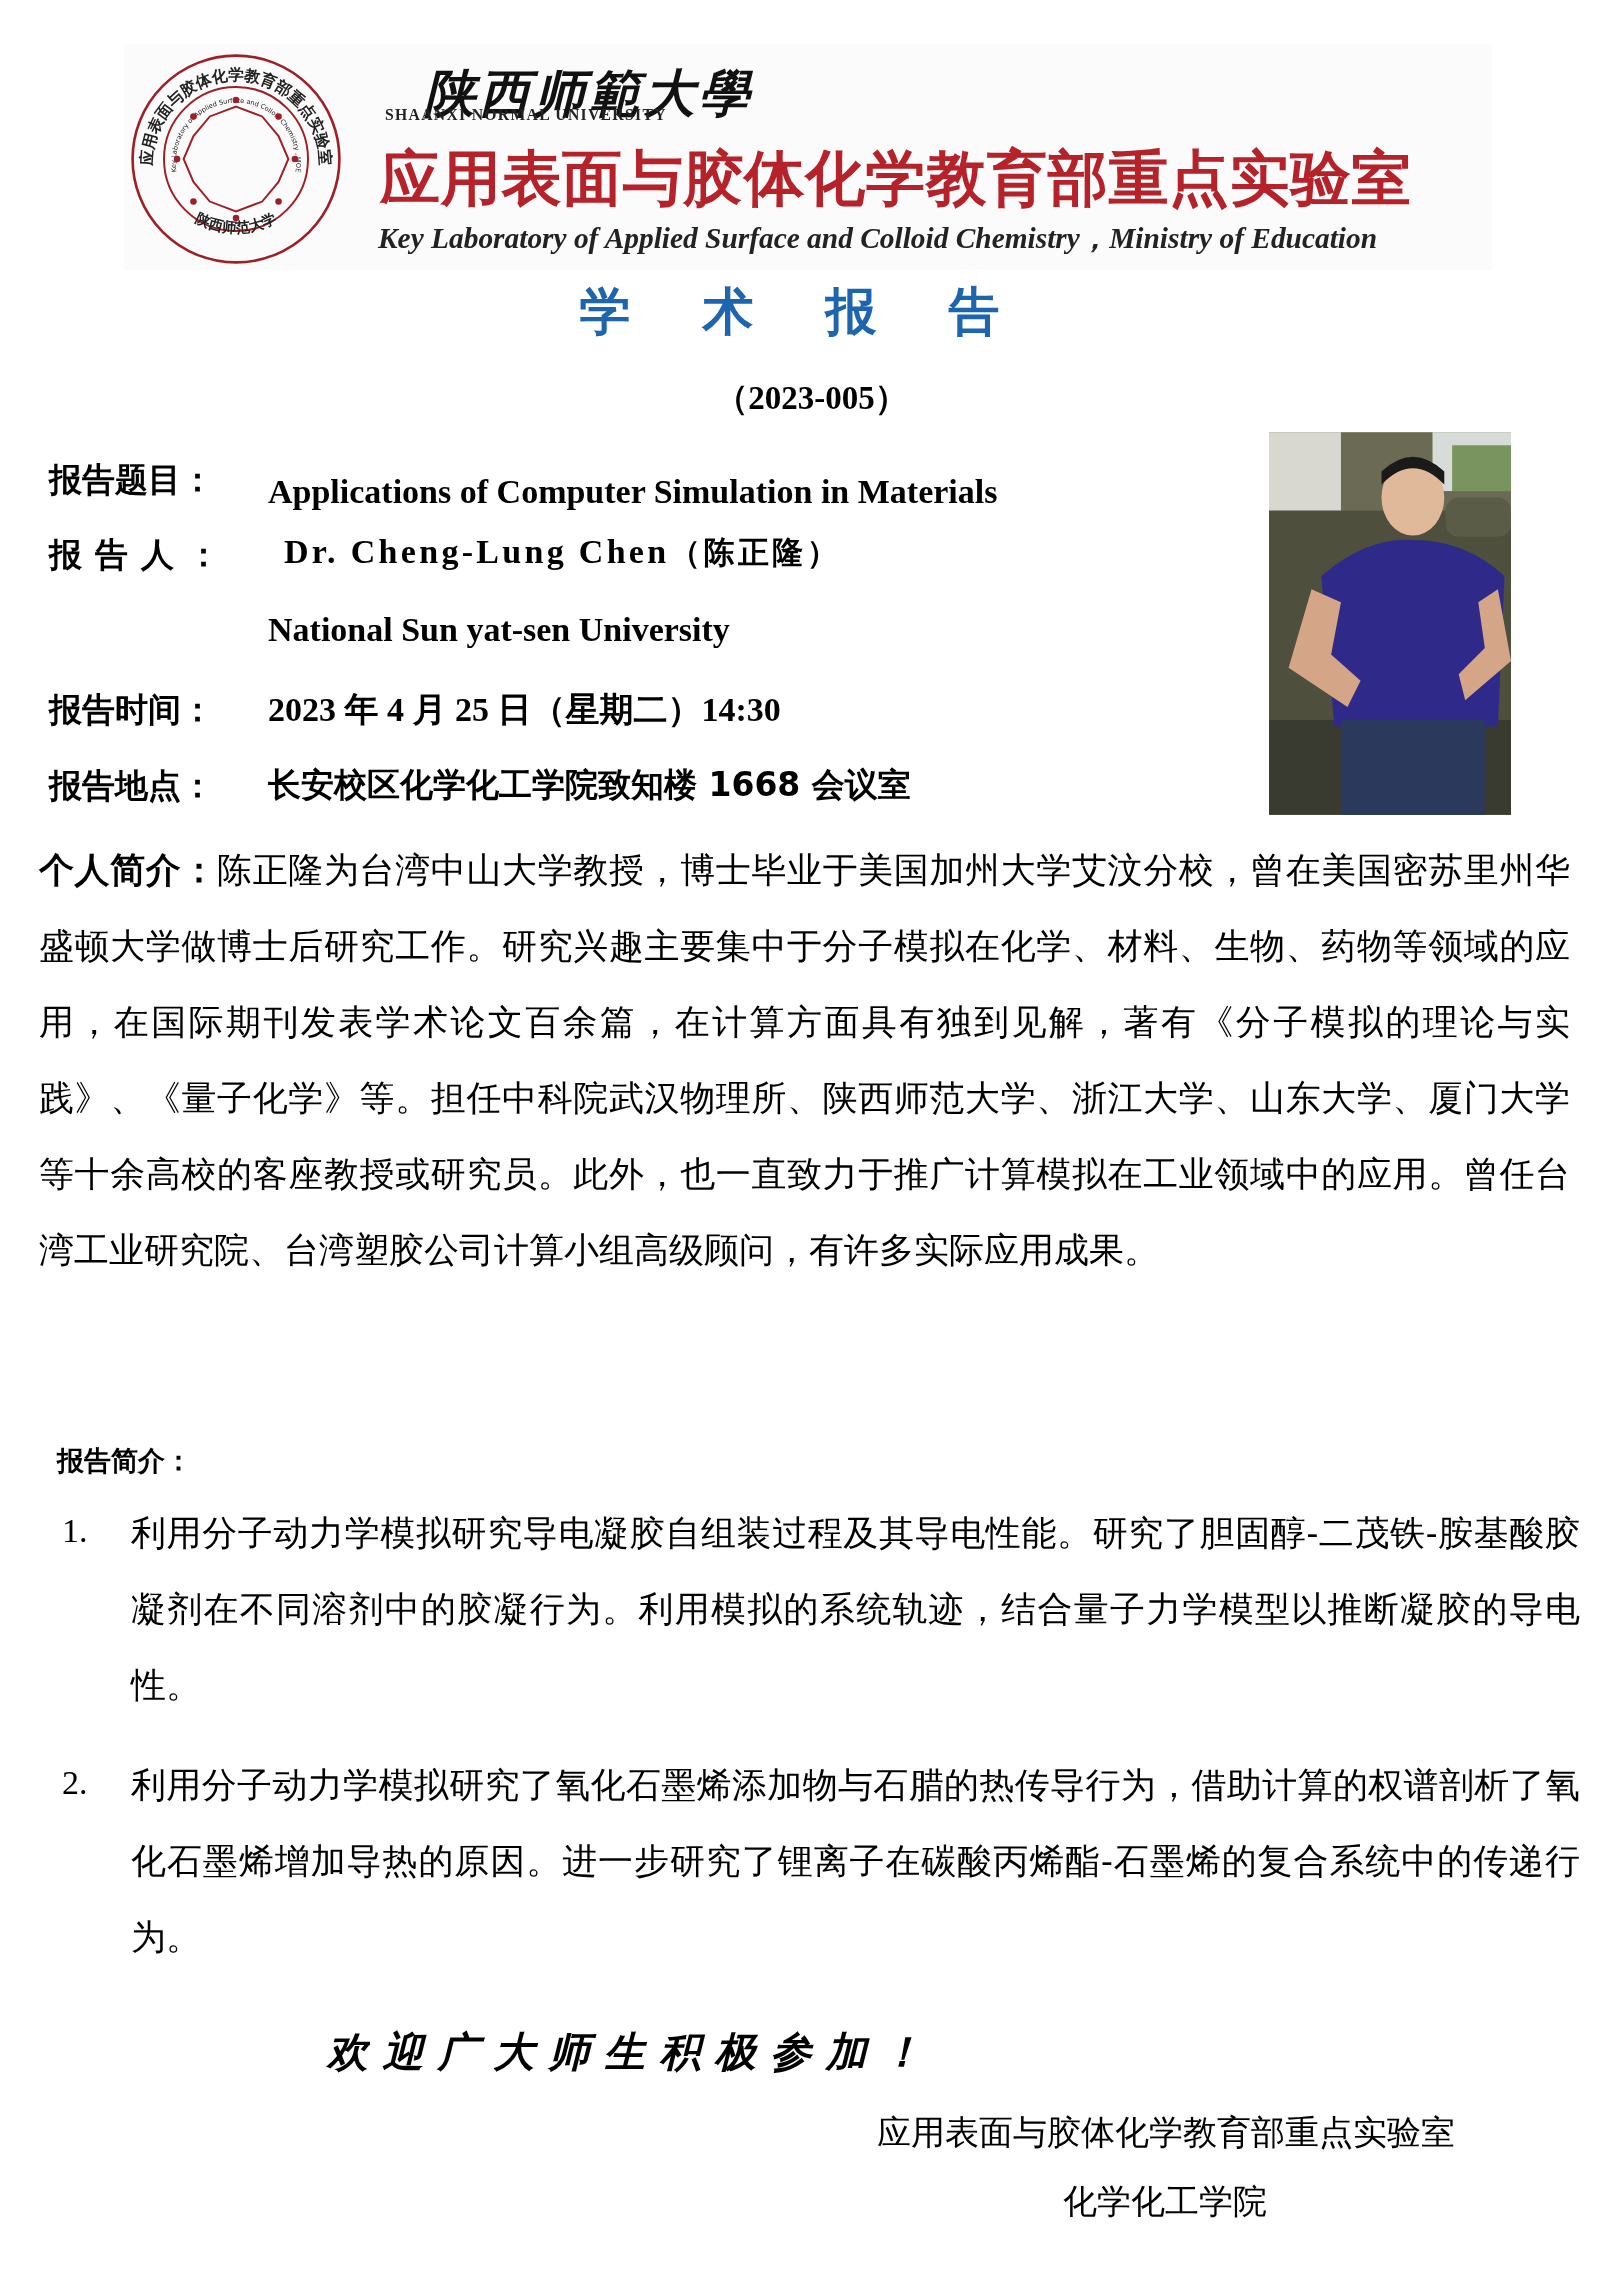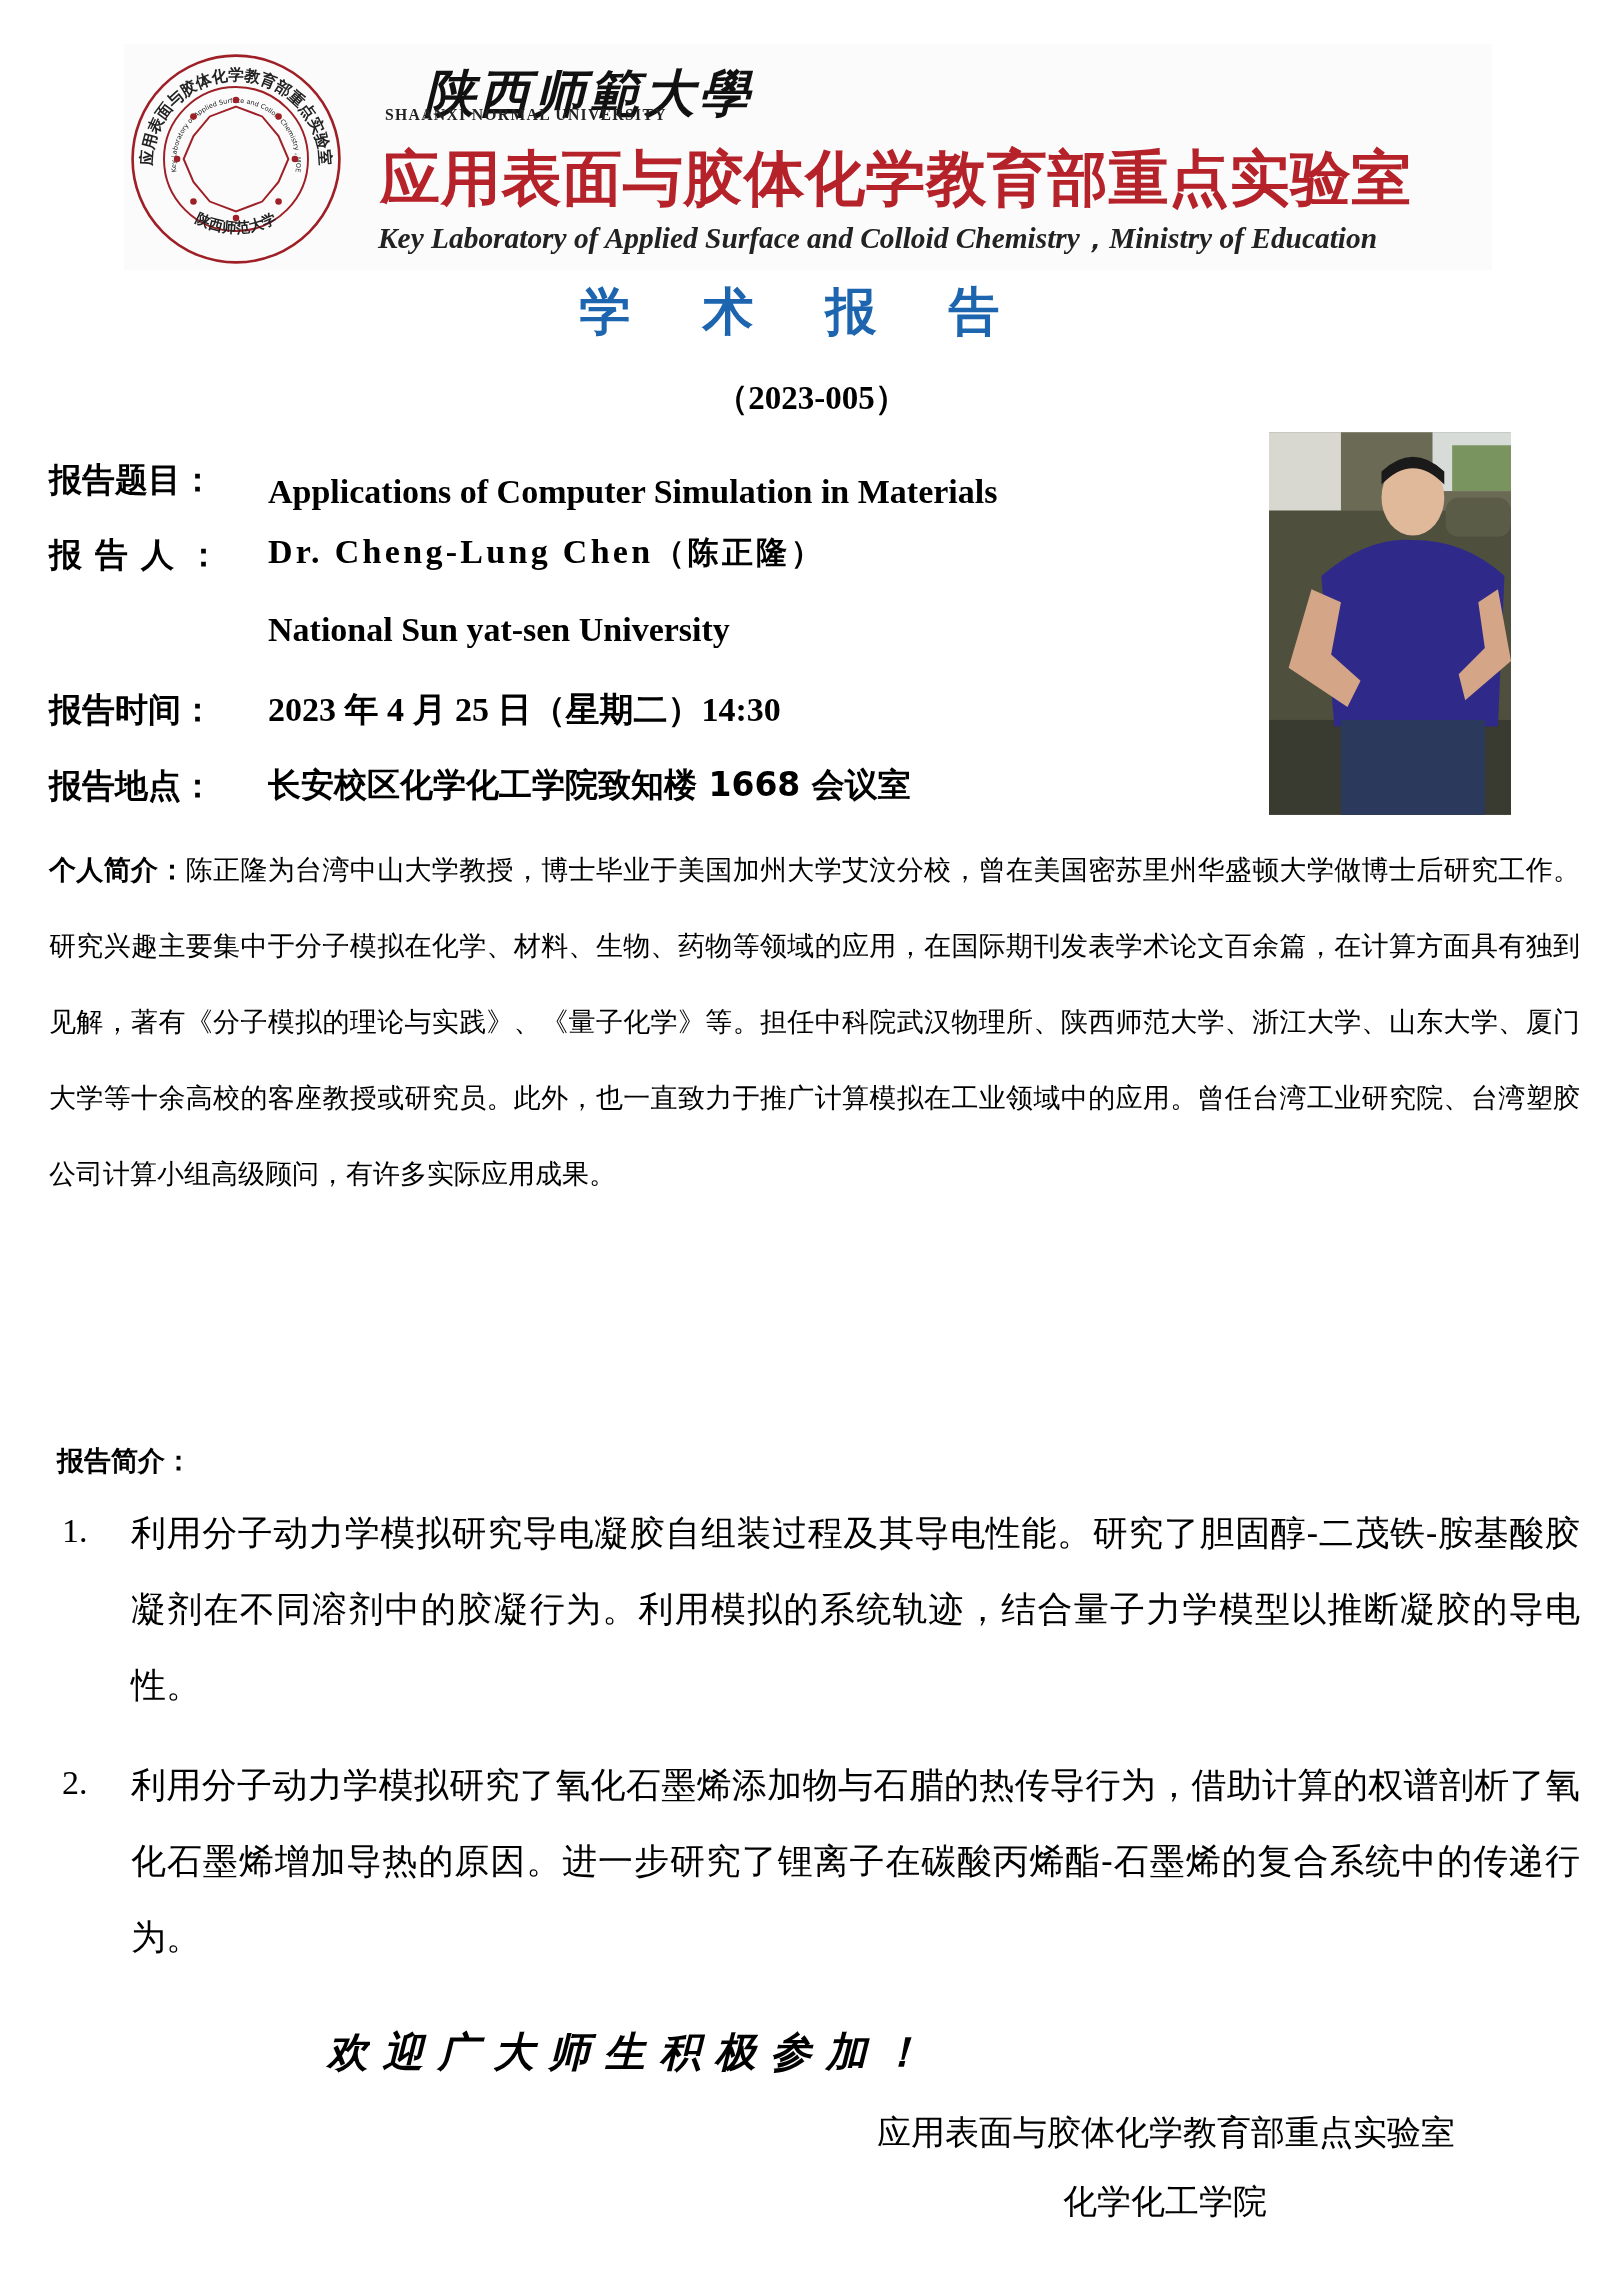--- a/index.html
+++ b/index.html
@@ -30,21 +30,21 @@
                 white-space: nowrap; }
   .info-label.spaced { letter-spacing: 13px; }
   .info-value { left: 268px; font-family: "Liberation Serif", serif; font-weight: bold; font-size: 34px;
                 white-space: nowrap; }
   .info-value.speaker { letter-spacing: 3.3px; }
   .info-value .cjk { font-family: "DejaVu Sans", sans-serif; font-size: 31px; }
 
   .photo { left: 1269px; top: 432px; width: 242px; height: 383px; overflow: hidden; }
 
   
-  .para { left: 49px; width: 1531px; font-family: "DejaVu Serif", serif; font-size: 27px;
+  .para { left: 39px; width: 1531px; font-family: "DejaVu Serif", serif; font-size: 35px;
           line-height: 76px; text-align: justify; }
   .para .lead { font-family: "DejaVu Sans", sans-serif; font-weight: bold; }
   .section-h { left: 57px; font-family: "DejaVu Sans", sans-serif; font-weight: bold; font-size: 27px; }
   .list-num { left: 62px; font-family: "Liberation Serif", serif; font-size: 34px; }
   .list-text { left: 131px; width: 1449px; font-family: "DejaVu Serif", serif; font-size: 35px;
                line-height: 76px; text-align: justify; }
 
   .welcome { left: 327px; top: 2025px; font-family: "DejaVu Serif", serif; font-style: italic;
              font-weight: bold; font-size: 41px; letter-spacing: 14.4px; }
   .footer-org { left: 877px; top: 2110px; font-family: "DejaVu Serif", serif; font-size: 34px; }
@@ -94,21 +94,21 @@
 <div class="abs lab-cn">应用表面与胶体化学教育部重点实验室</div>
 <div class="abs lab-en">Key Laboratory of Applied Surface and Colloid Chemistry，Ministry of Education</div>
 
 <div class="abs report-title">学术报告</div>
 <div class="abs report-no">（2023-005）</div>
 
 <div class="abs info-label" style="top:458px;">报告题目：</div>
 <div class="abs info-value" style="top:457px;margin-top:16px;">Applications of Computer Simulation in Materials</div>
 
 <div class="abs info-label spaced" style="top:533px;">报告人：</div>
-<div class="abs info-value speaker" style="top:532px;">
+<div class="abs info-value speaker" style="top:532px;margin-left:16px;">
   <span>Dr. Cheng-Lung Chen</span><span class="cjk">（陈正隆）</span>
 </div>
 
 <div class="abs info-value" style="top:611px;">National Sun yat-sen University</div>
 
 <div class="abs info-label" style="top:688px;">报告时间：</div>
 <div class="abs info-value" style="top:687px;">2023 年 4 月 25 日（星期二）14:30</div>
 
 <div class="abs info-label" style="top:764px;">报告地点：</div>
 <div class="abs info-value" style="top:763px; font-family:'DejaVu Sans', sans-serif; font-size:33px;">长安校区化学化工学院致知楼 1668 会议室</div>

